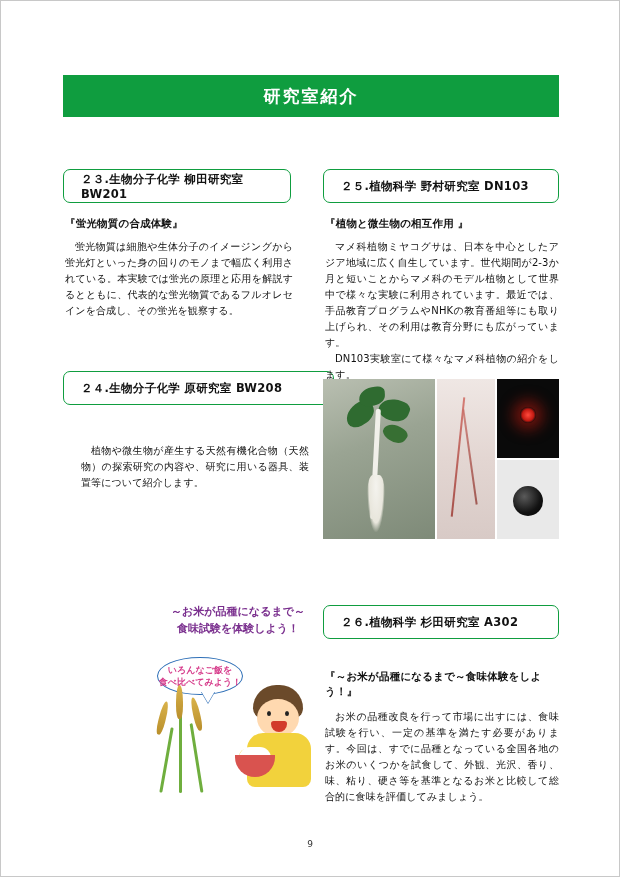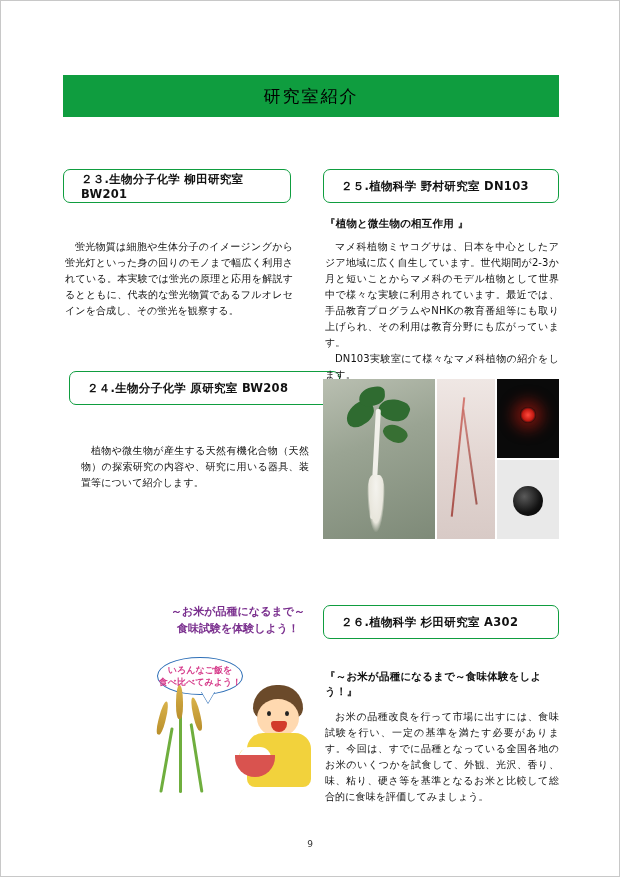--- a/index.html
+++ b/index.html
@@ -28,24 +28,24 @@
     left: 62px;
     top: 74px;
     width: 496px;
     height: 42px;
     background: #0f9d3f;
     display: flex;
     align-items: center;
     justify-content: center;
   }
   .banner-title {
-    color: #000000;
+    color: #ffffff;
     font-size: 17px;
     letter-spacing: 2px;
-    font-weight: normal;
+    font-weight: bold;
   }
   
   .title-box {
     position: absolute;
     box-sizing: border-box;
     border: 1.5px solid #0f9d3f;
     border-radius: 7px;
     background: #ffffff;
     display: flex;
     align-items: center;
@@ -78,21 +78,21 @@
     text-indent: 1em;
   }
   .body-text p + p {
     margin-top: 0px;
   }
   
   #box23 { left: 62px;  top: 168px; width: 228px; height: 34px; }
   #sub23 { left: 64px;  top: 216px; width: 230px; }
   #txt23 { left: 64px;  top: 238px; width: 228px; }
 
-  #box24 { left: 68px;  top: 370px; width: 271px; height: 34px; align-items: center; }
+  #box24 { left: 62px;  top: 370px; width: 271px; height: 34px; align-items: center; }
   #sub24 { left: 64px;  top: 420px; width: 230px; }
   #txt24 { left: 80px;  top: 442px; width: 228px; }
 
   #box25 { left: 322px; top: 168px; width: 236px; height: 34px; }
   #sub25 { left: 324px; top: 216px; width: 236px; }
   #txt25 { left: 324px; top: 238px; width: 234px; }
 
   #box26 { left: 322px; top: 604px; width: 236px; height: 34px; }
   #sub26 { left: 324px; top: 668px; width: 234px; font-size: 10.5px; line-height: 15px; }
   #txt26 { left: 324px; top: 708px; width: 234px; }
@@ -266,20 +266,21 @@
 
 <div class="page">
 
   <div class="banner">
     <span class="banner-title">研究室紹介</span>
   </div>
 
   <div class="title-box" id="box23">
     <span class="t">２３.生物分子化学 柳田研究室 BW201</span>
   </div>
+  <div class="subtitle" id="sub23">『蛍光物質の合成体験』</div>
   <div class="body-text" id="txt23">
     <p>蛍光物質は細胞や生体分子のイメージングから蛍光灯といった身の回りのモノまで幅広く利用されている。本実験では蛍光の原理と応用を解説するとともに、代表的な蛍光物質であるフルオレセインを合成し、その蛍光を観察する。</p>
   </div>
 
   <div class="title-box" id="box24">
     <span class="t">２４.生物分子化学 原研究室 BW208</span>
   </div>
   <div class="body-text" id="txt24">
     <p>植物や微生物が産生する天然有機化合物（天然物）の探索研究の内容や、研究に用いる器具、装置等について紹介します。</p>
   </div>

